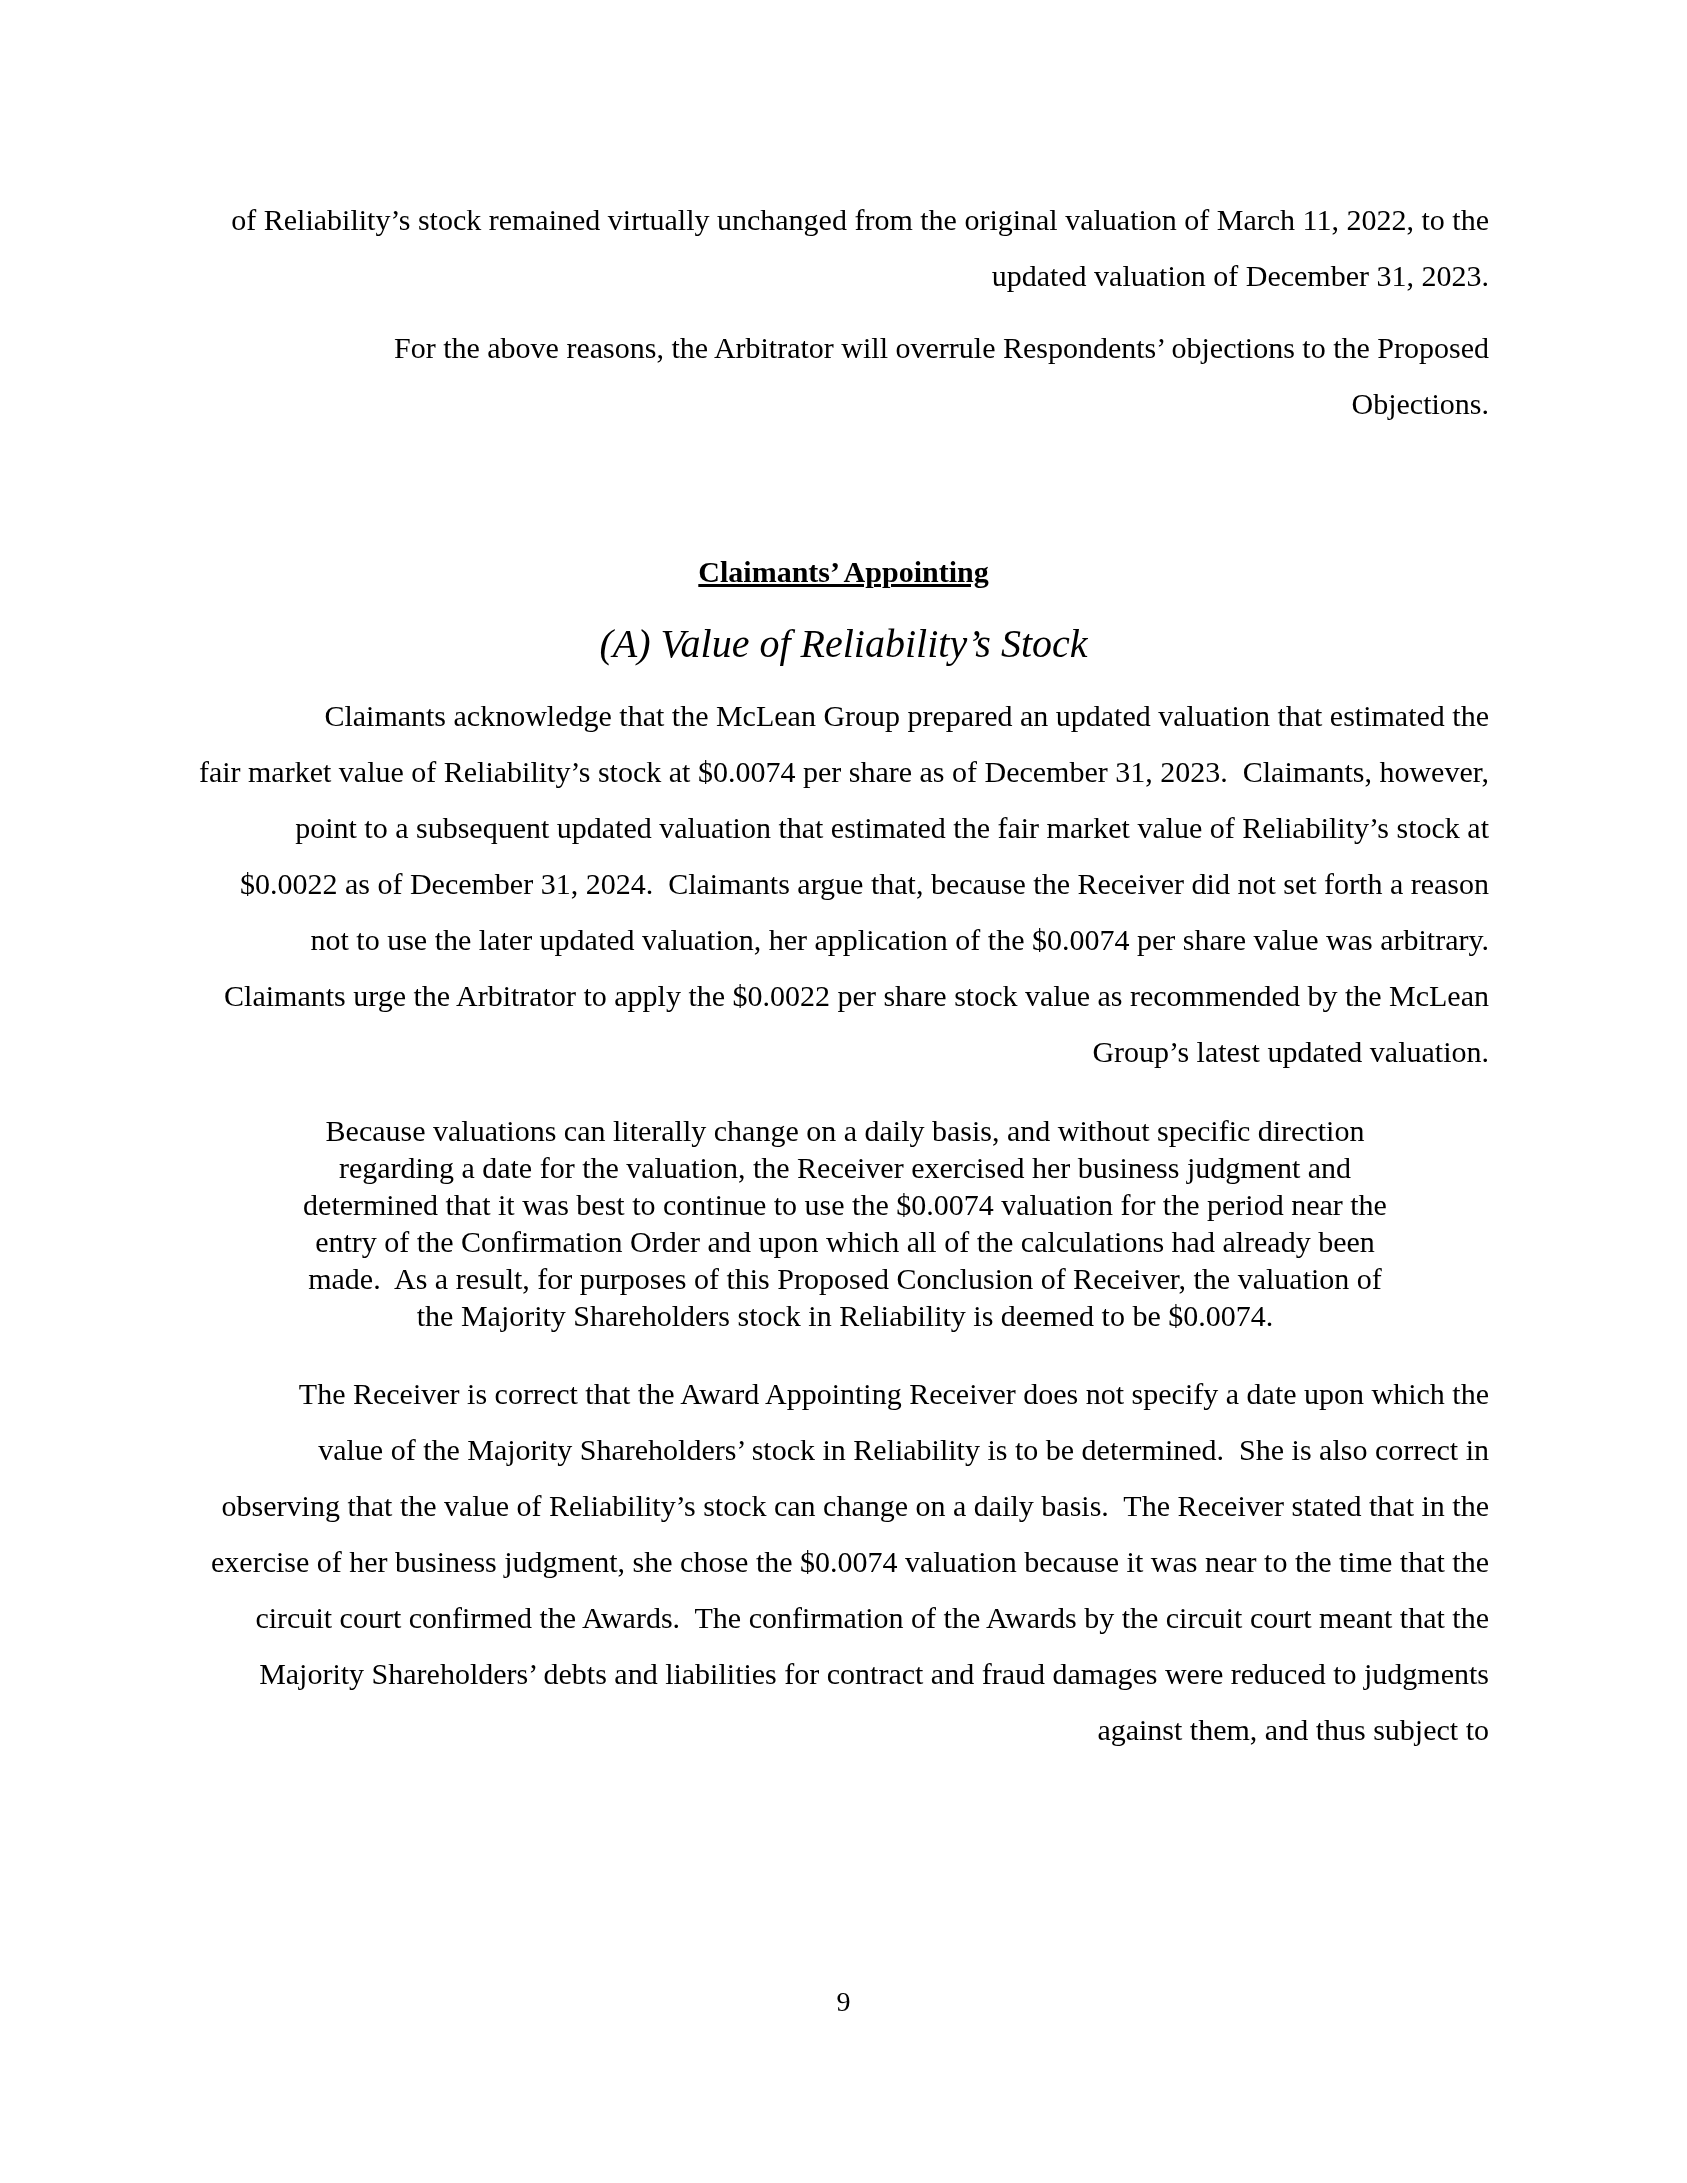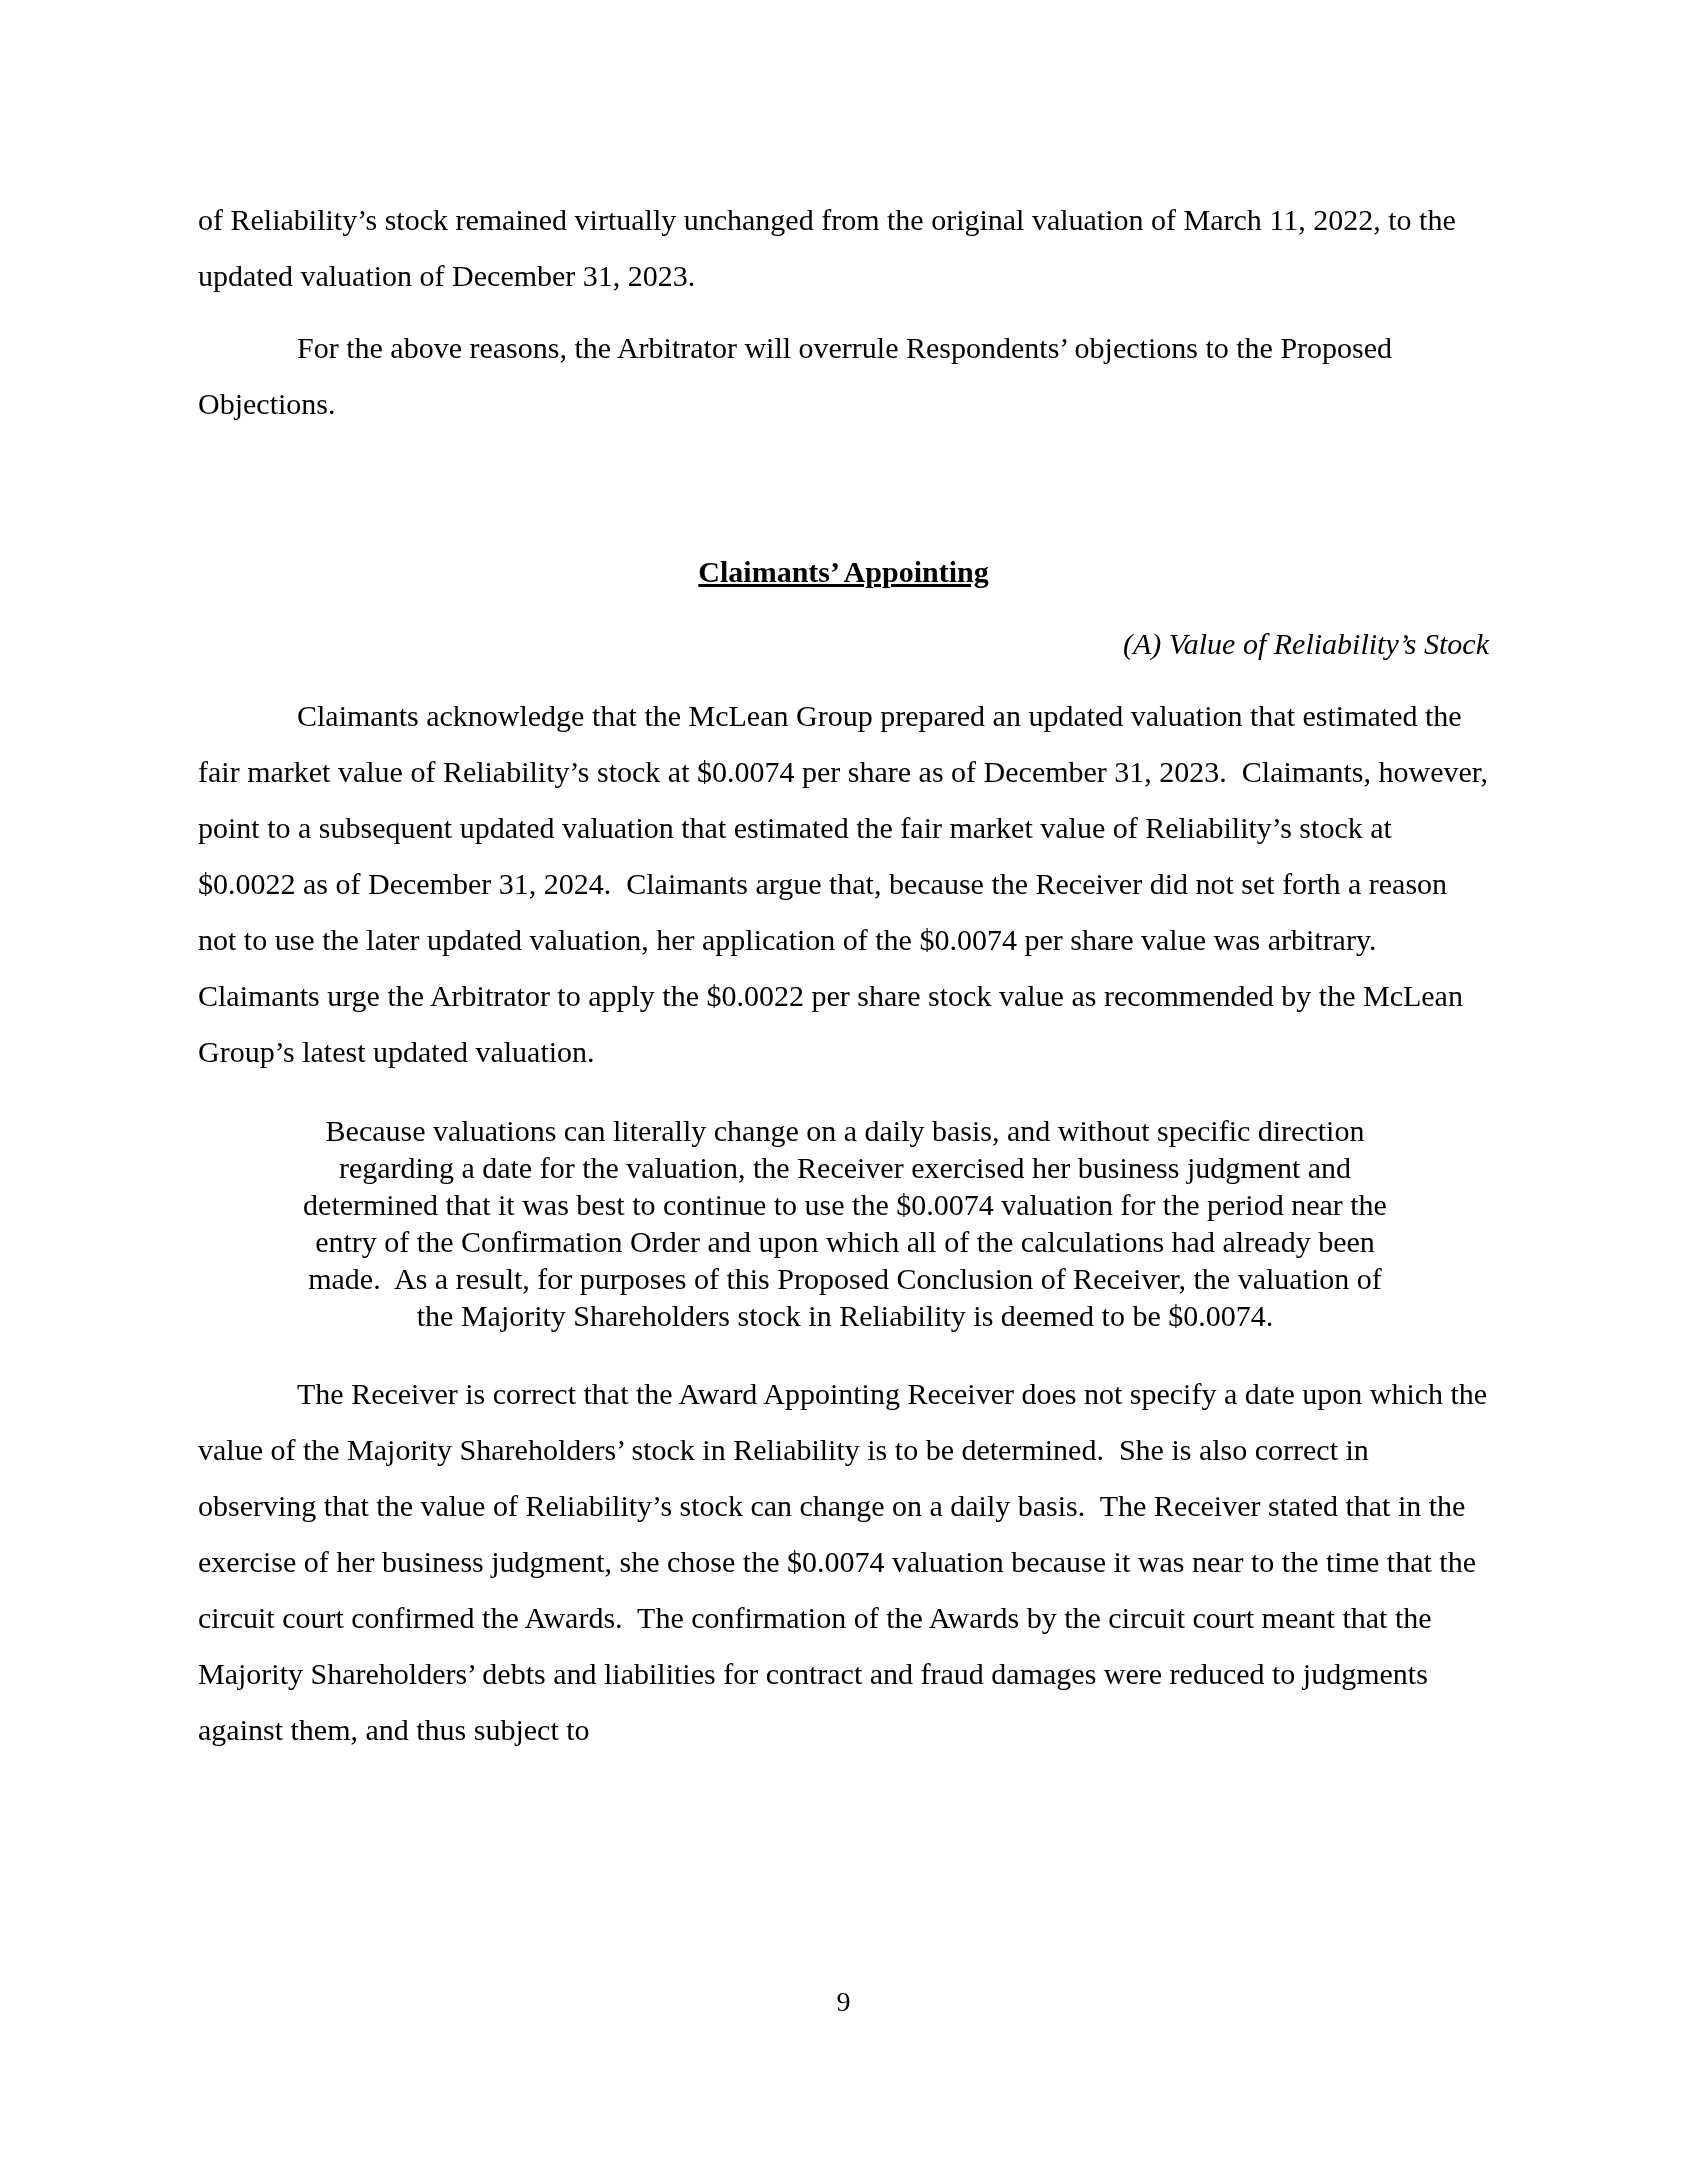--- a/index.html
+++ b/index.html
@@ -14,44 +14,44 @@
     overflow: hidden;
   }
   .page-content {
     padding: 192px 198px 0 198px;
   }
   .para {
     font-size: 30px;
     line-height: 56px;
     margin: 16px 0 0 0;
     text-indent: 99px;
-    text-align: left;
+    text-align: right;
     white-space: pre-wrap;
   }
   .para.continuation {
     margin-top: 0;
     text-indent: 0;
   }
   .section-heading {
     margin: 112px 0 0 0;
     font-size: 30px;
     line-height: 56px;
     font-weight: bold;
     text-align: center;
   }
   .section-heading .underline {
     text-decoration: underline;
   }
   .subsection-heading {
     margin: 16px 0 0 0;
-    font-size: 30px;
+    font-size: 40px;
     line-height: 56px;
     font-style: italic;
     font-weight: normal;
-    text-align: right;
+    text-align: center;
   }
   .block-quote {
     margin: 32px 96px 0 0;
     padding-left: 99px;
     font-size: 30px;
     line-height: 37px;
     text-align: center;
     white-space: pre-wrap;
   }
   .after-quote {

